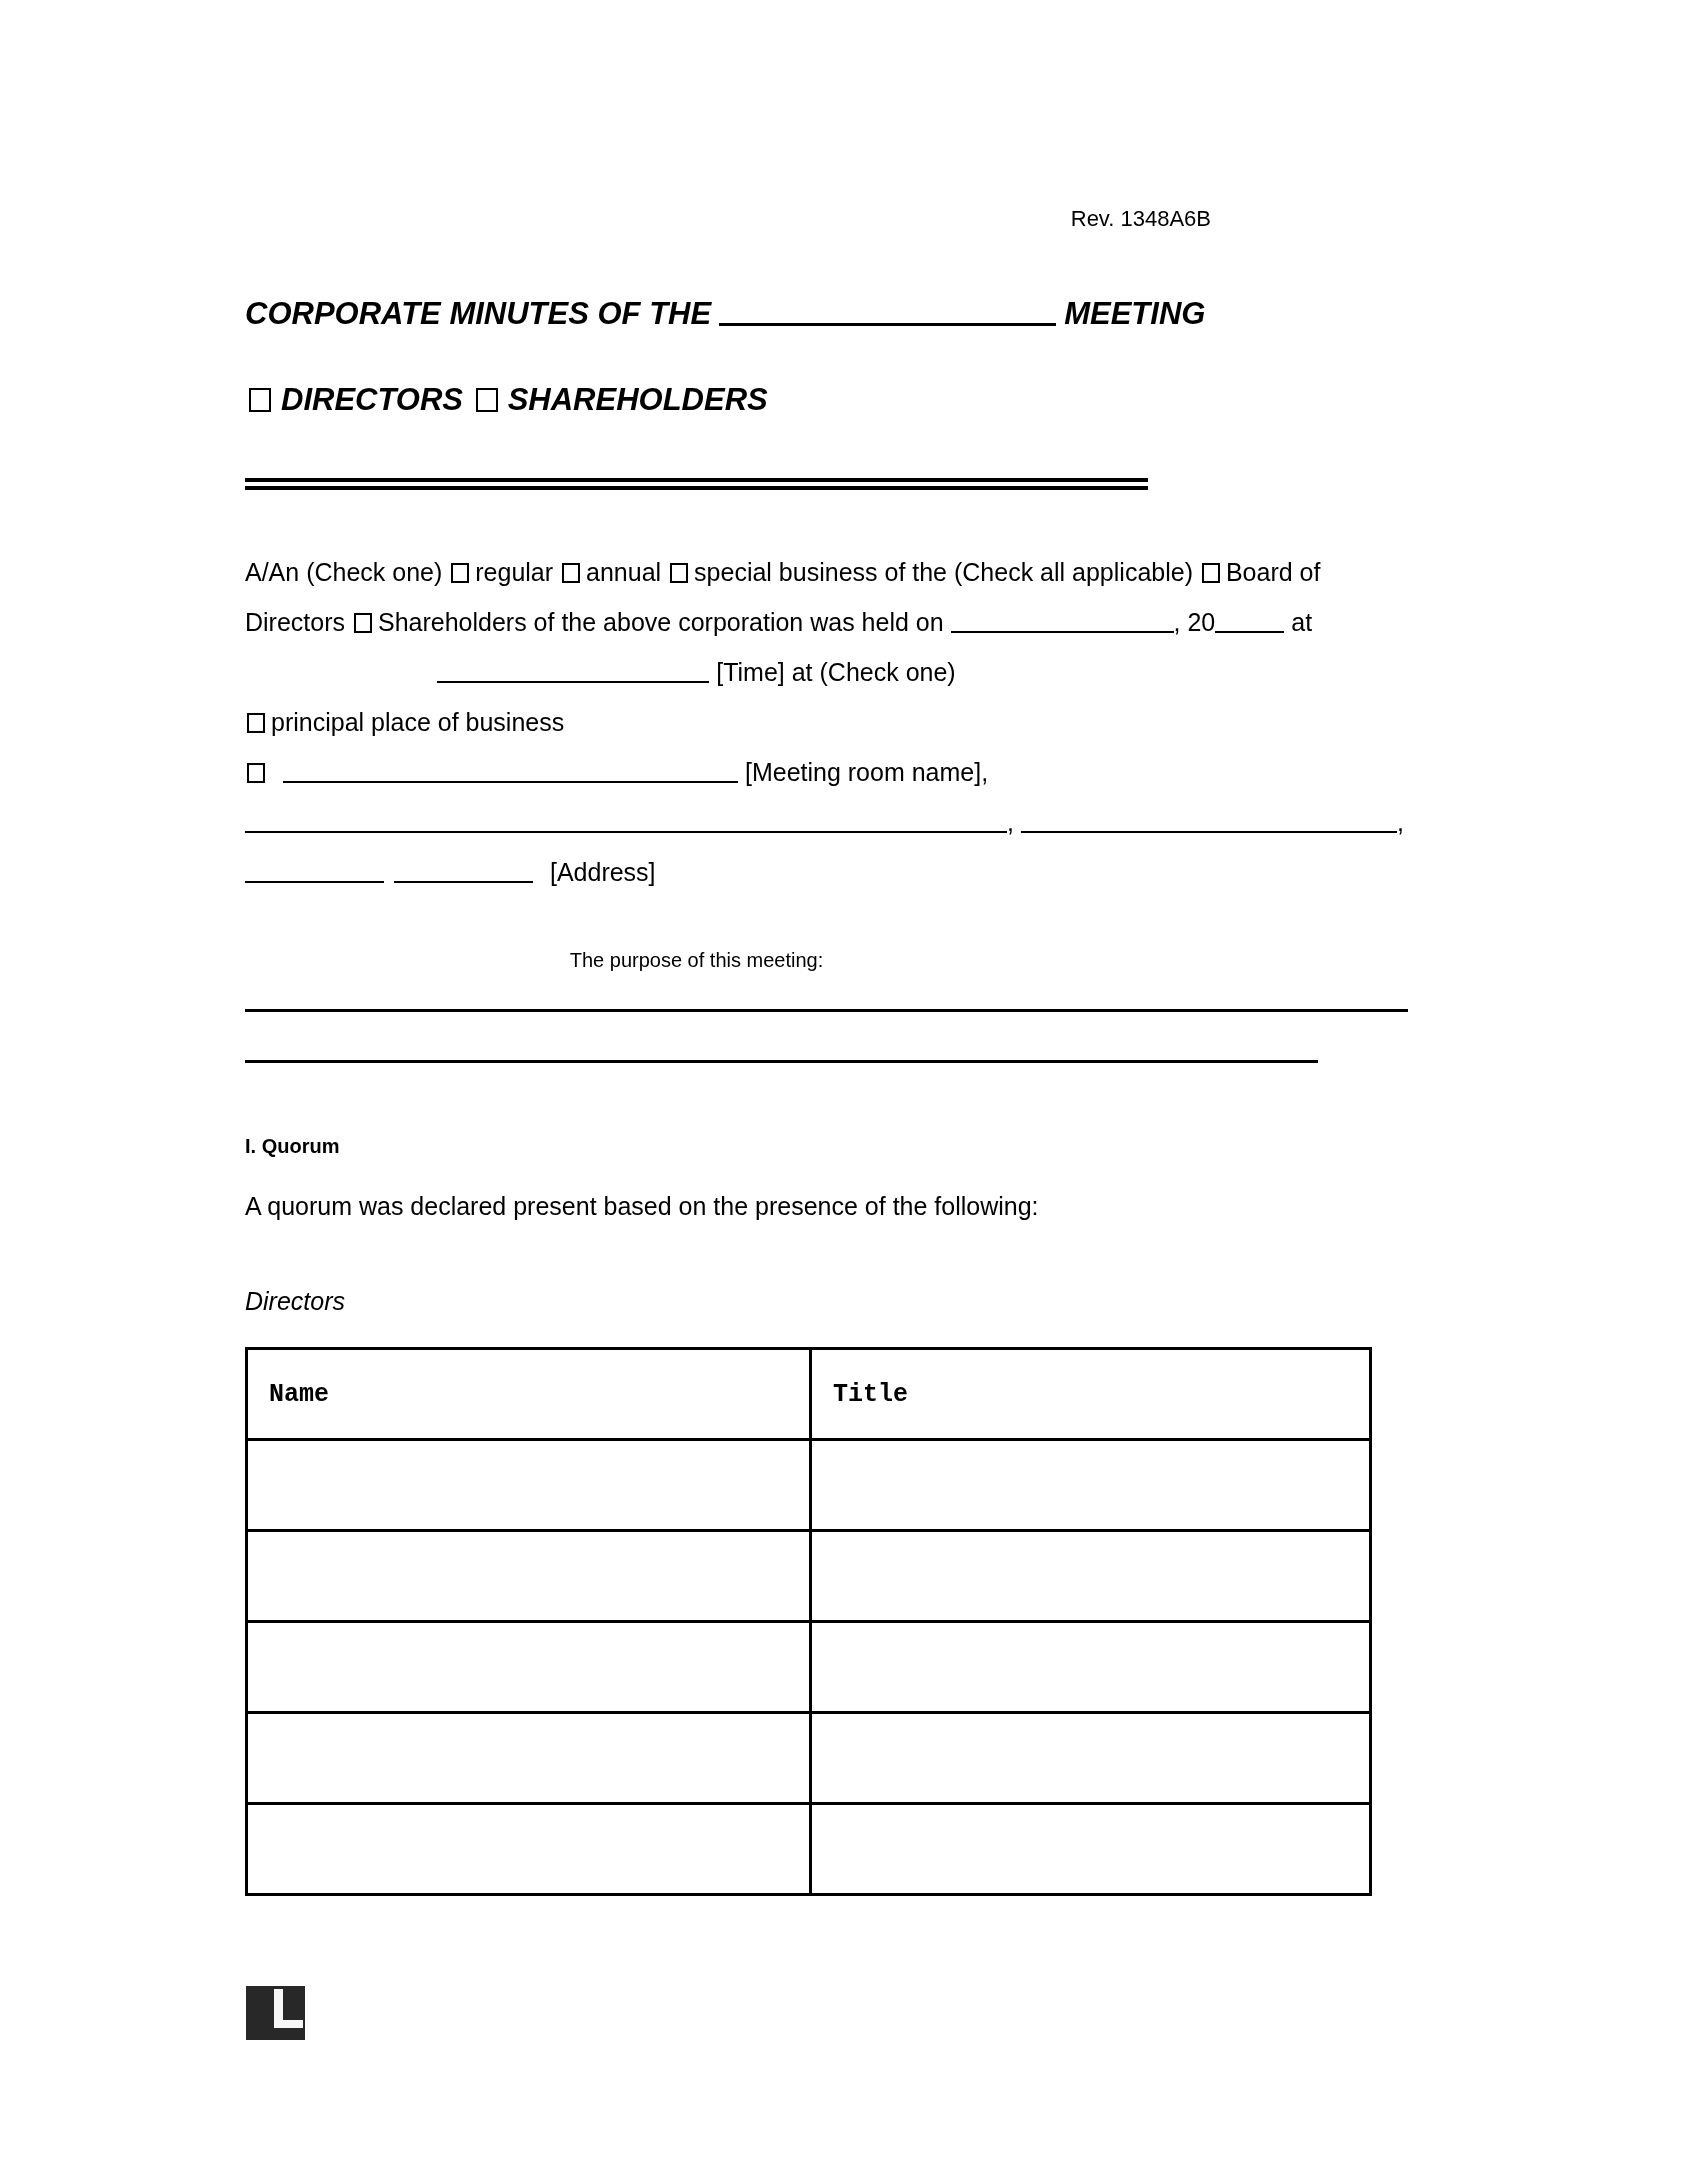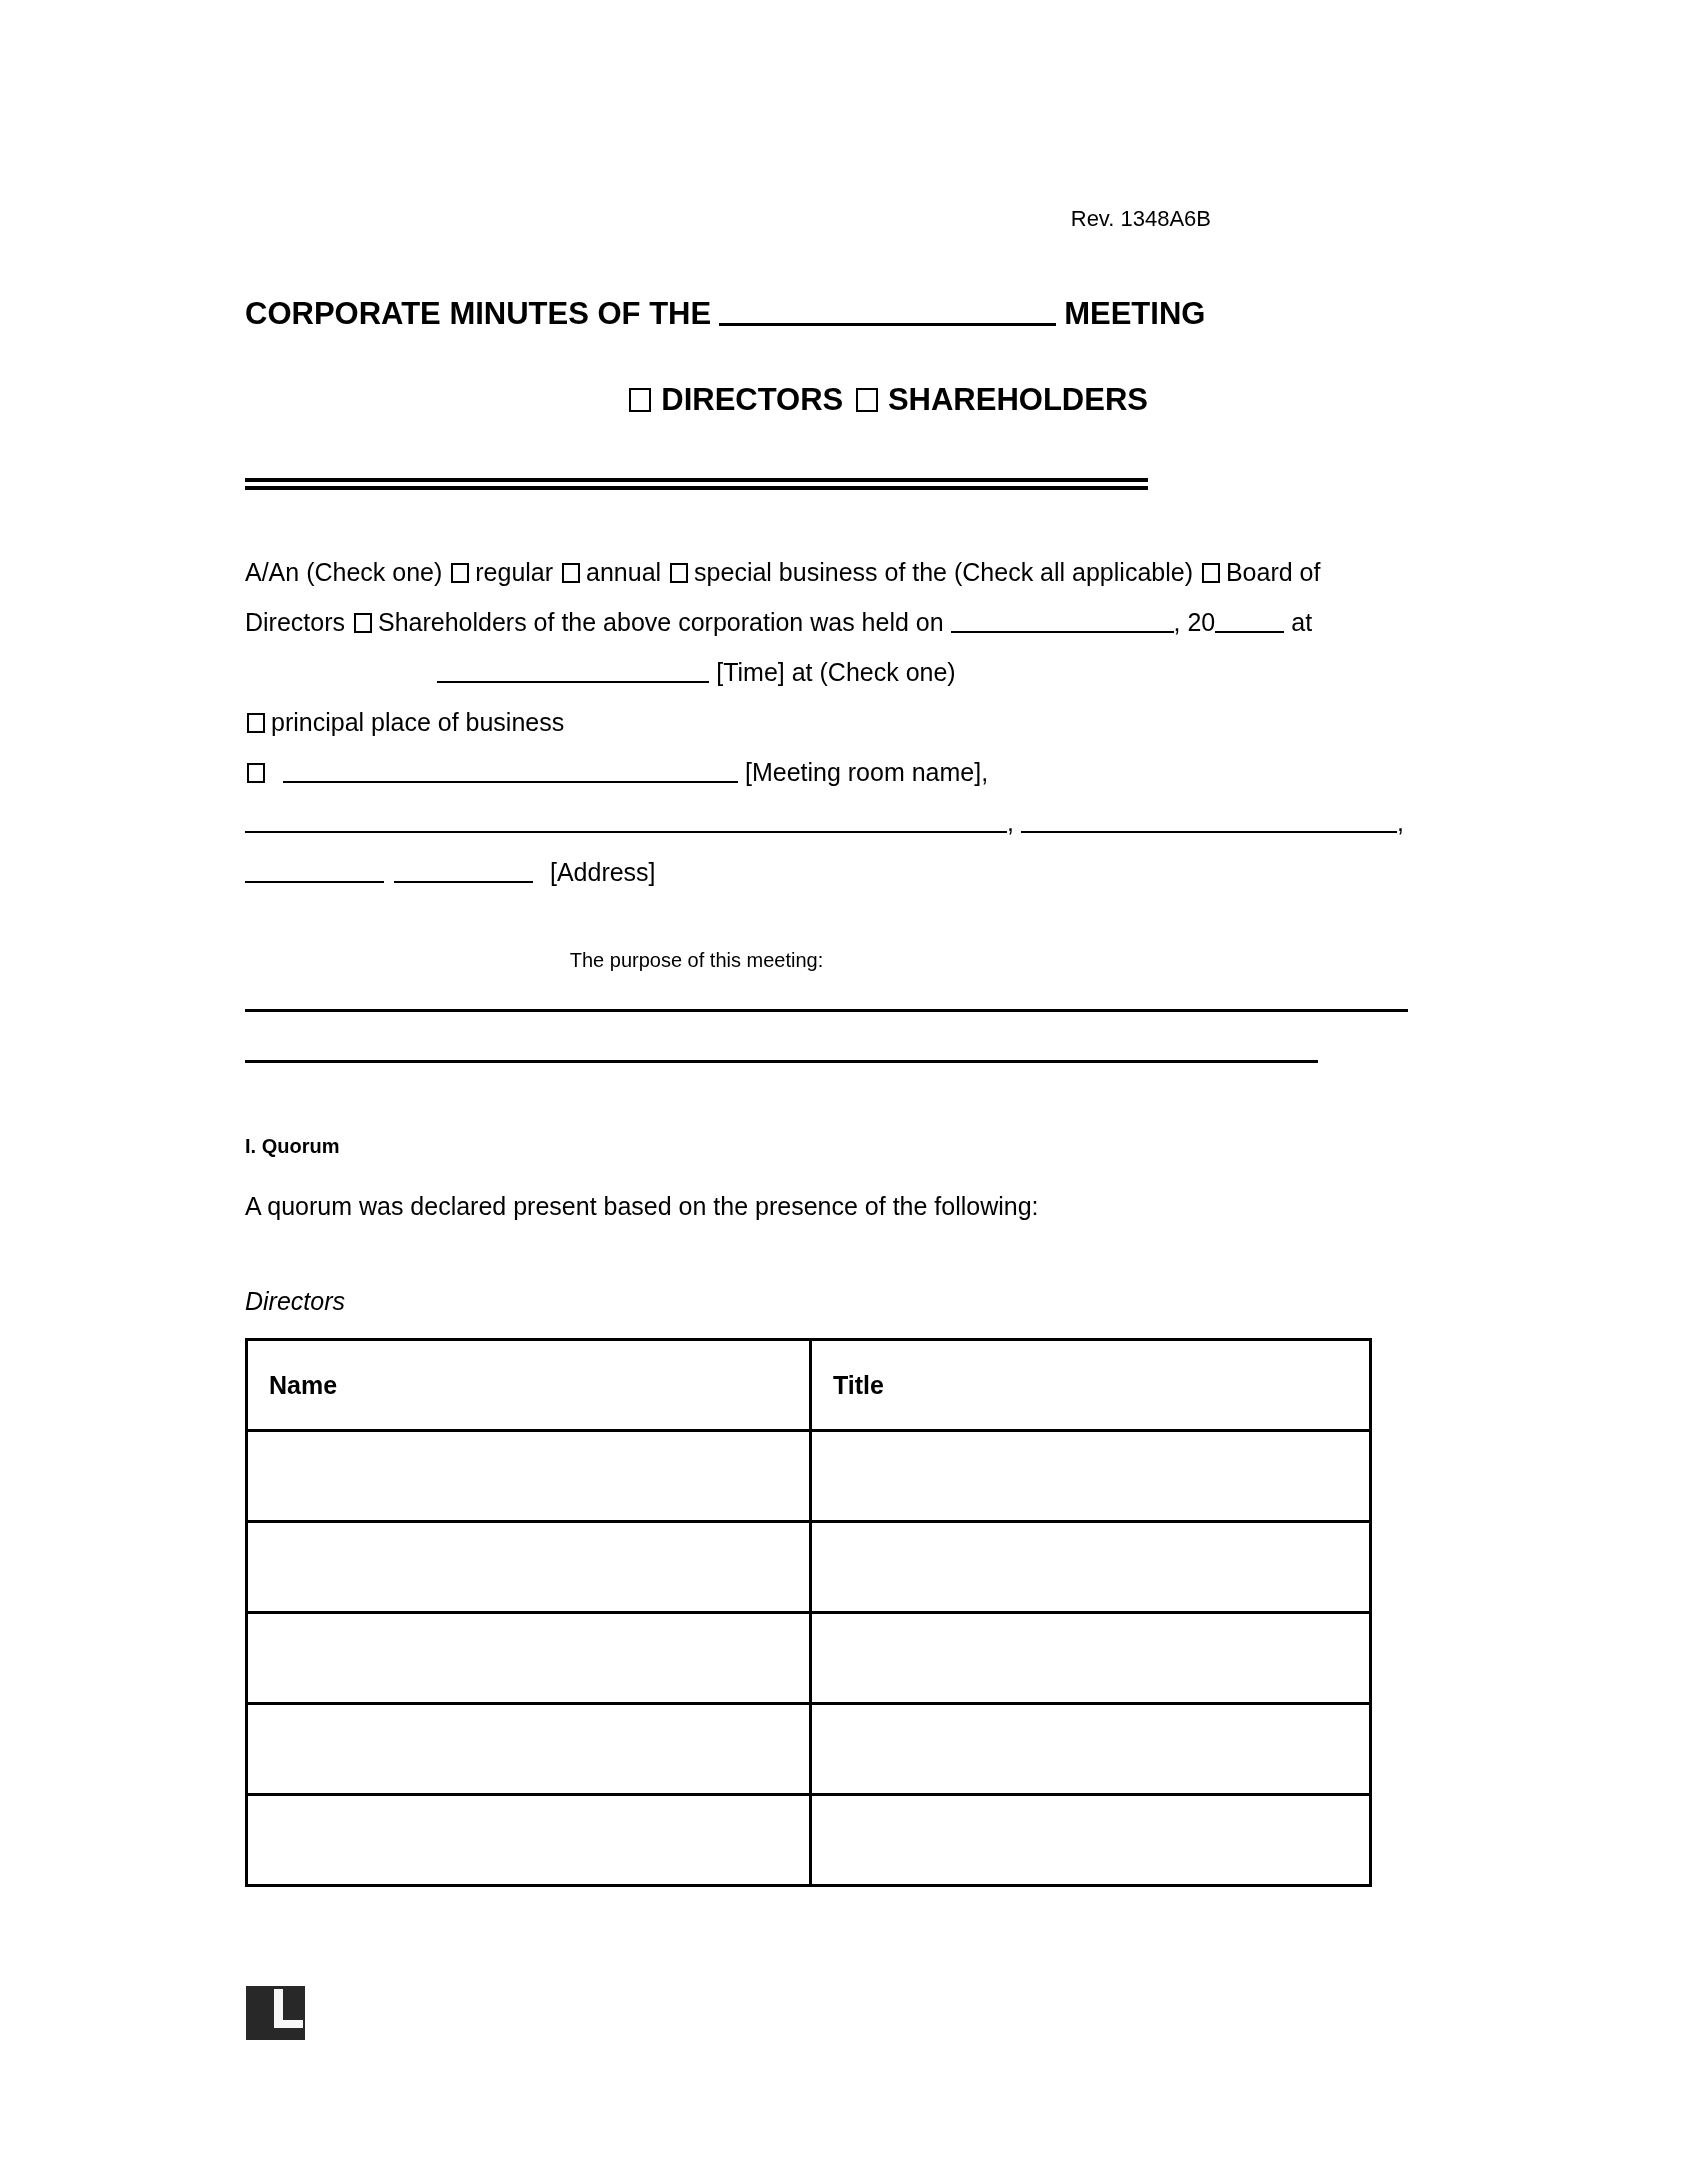--- a/index.html
+++ b/index.html
@@ -18,21 +18,21 @@
   }
   .rev {
     position: absolute;
     top: 206px;
     right: 249px;
     font-size: 22px;
     color: #000;
     white-space: nowrap;
   }
   
-  .hdr { text-align: right; white-space: nowrap; }
+  .hdr { text-align: left; white-space: nowrap; font-style: italic; }
   .title-line {
     margin-top: 292px;
     font-size: 31px;
     font-weight: bold;
     line-height: 44px;
   }
   .subtitle-line {
     margin-top: 42px;
     font-size: 31px;
     font-weight: bold;
@@ -82,24 +82,25 @@
     font-size: 25px;
     line-height: 40px;
   }
   .directors-caption {
     margin-top: 55px;
     font-size: 25px;
     font-style: italic;
     line-height: 40px;
   }
   table.roster {
-    margin-top: 17px;
+    margin-top: 26px;
     border-collapse: collapse;
     width: 1127px;
     table-layout: fixed;
+    font-family: Liberation Mono, monospace;
   }
   table.roster th, table.roster td {
     border: 3px solid #000;
     text-align: left;
     vertical-align: middle;
     padding-left: 21px;
   }
   table.roster th {
     height: 91px;
     font-size: 25px;

